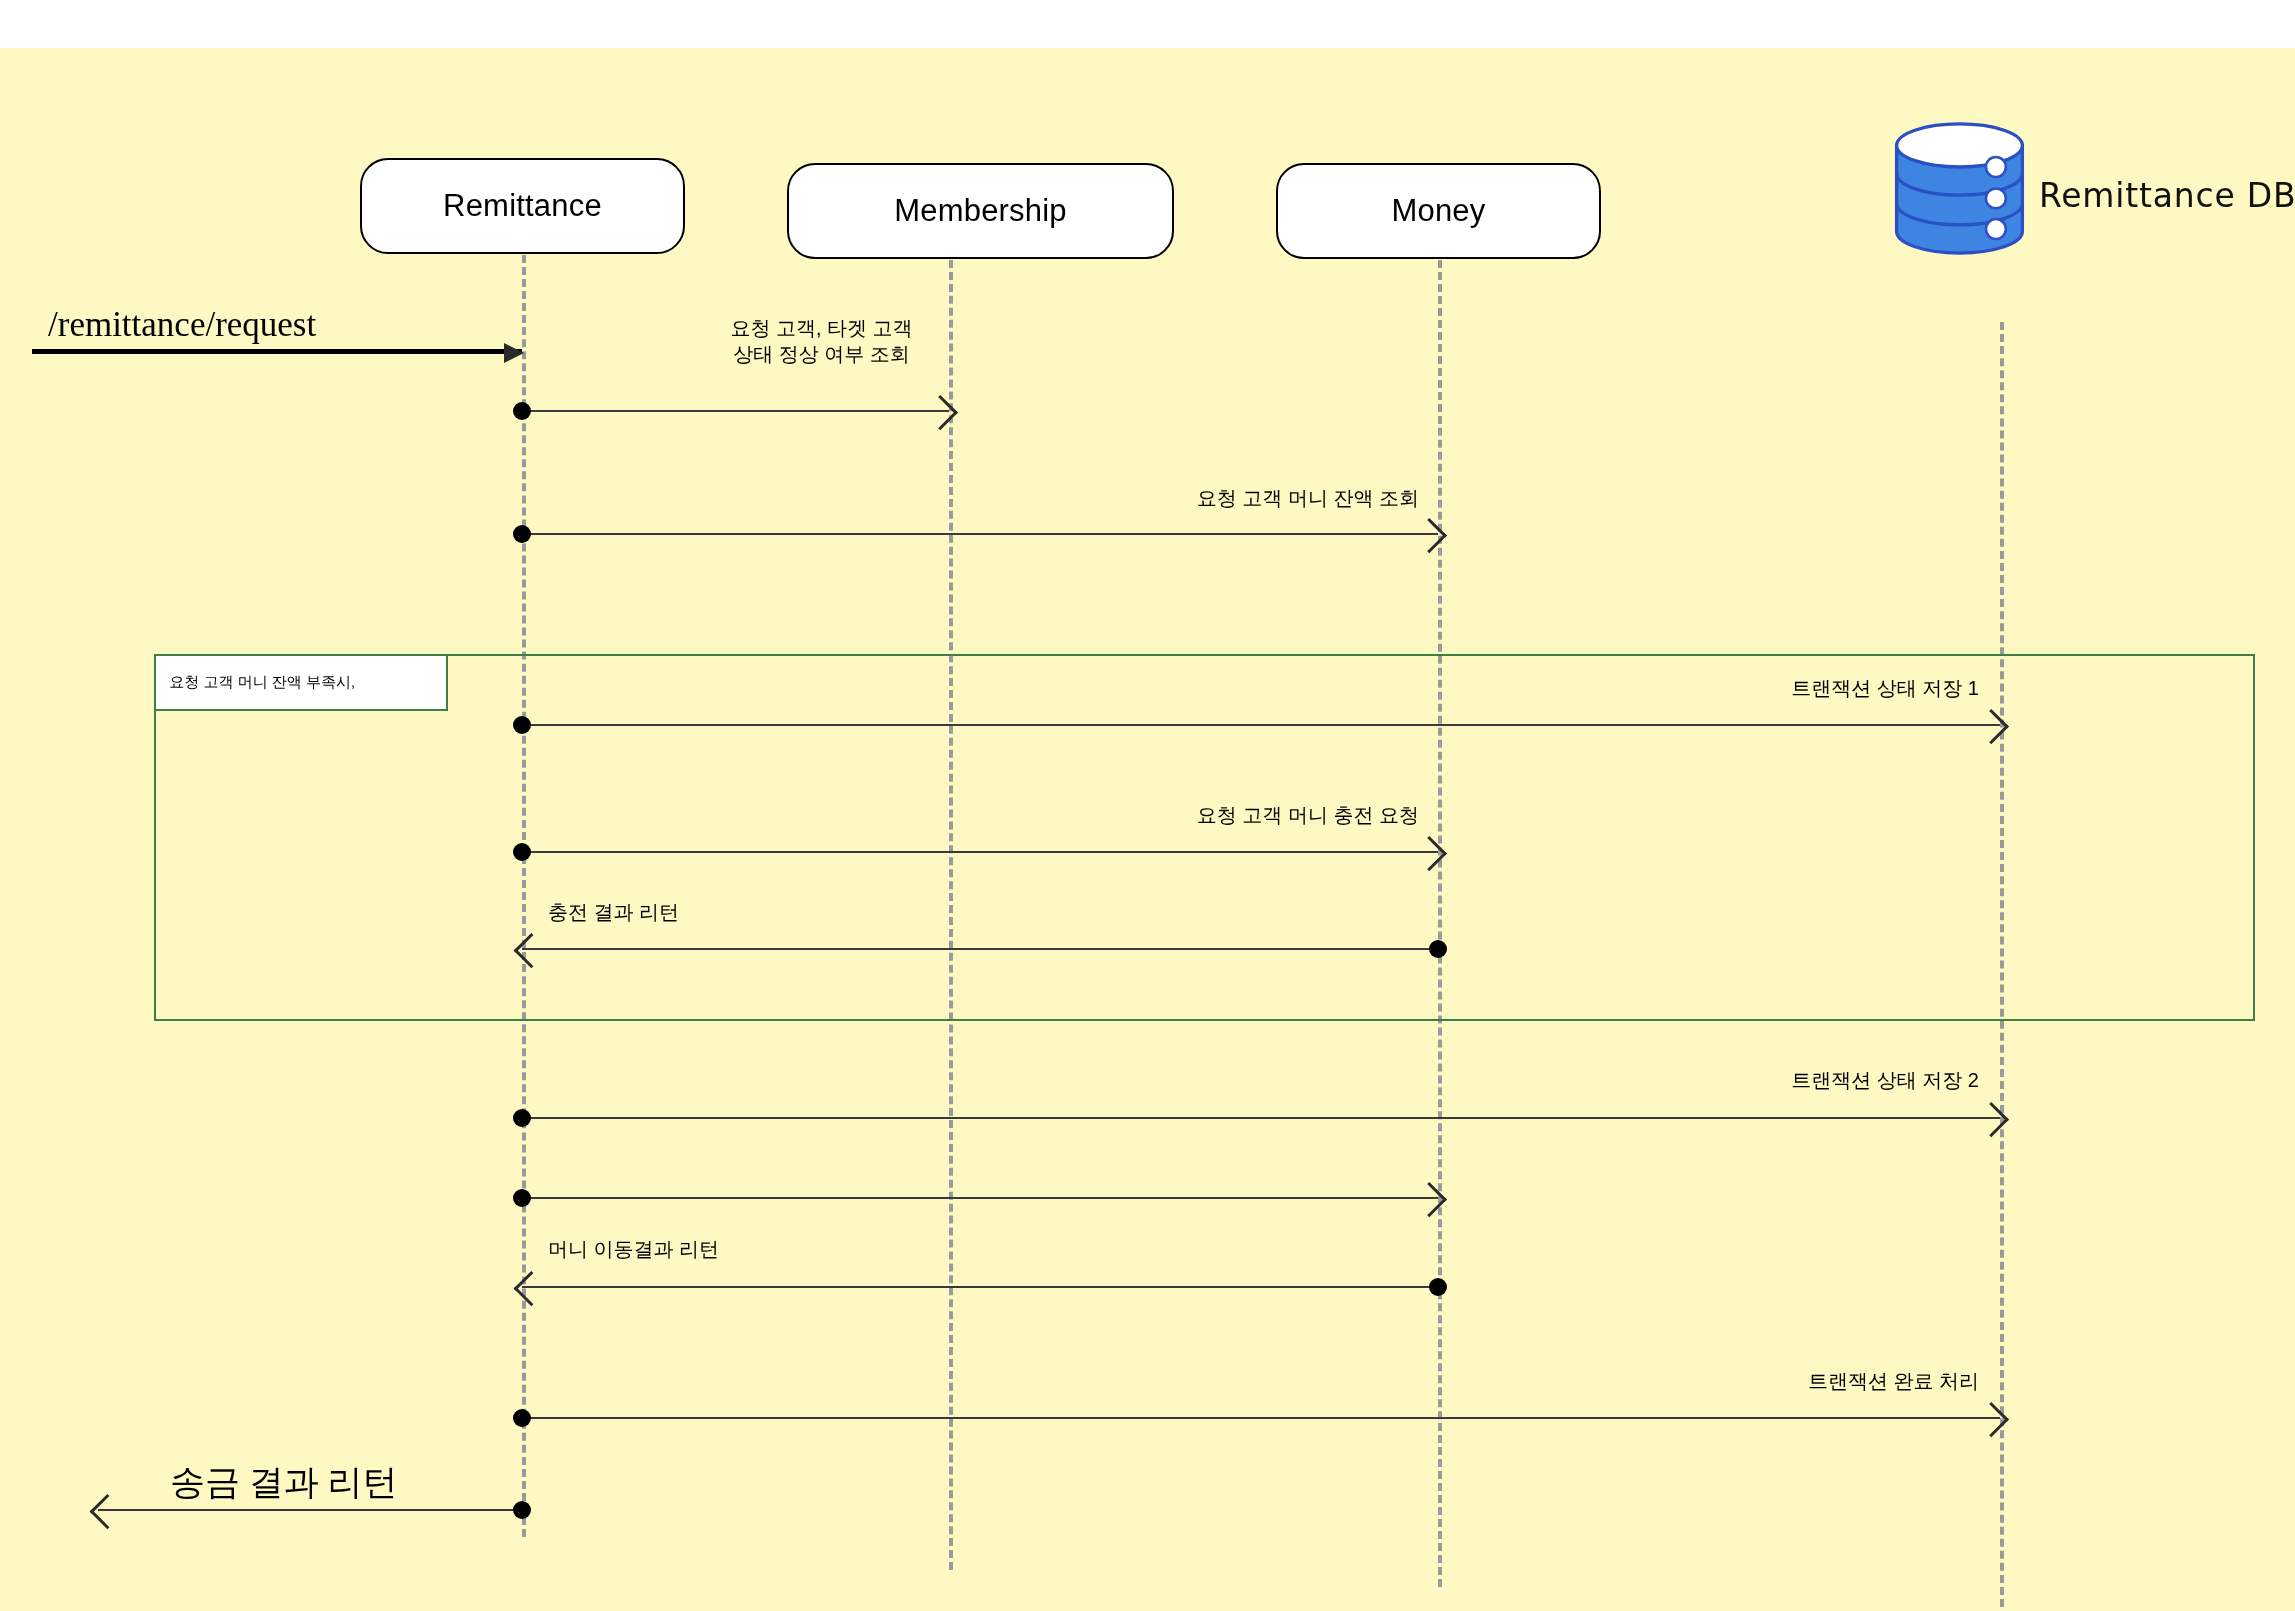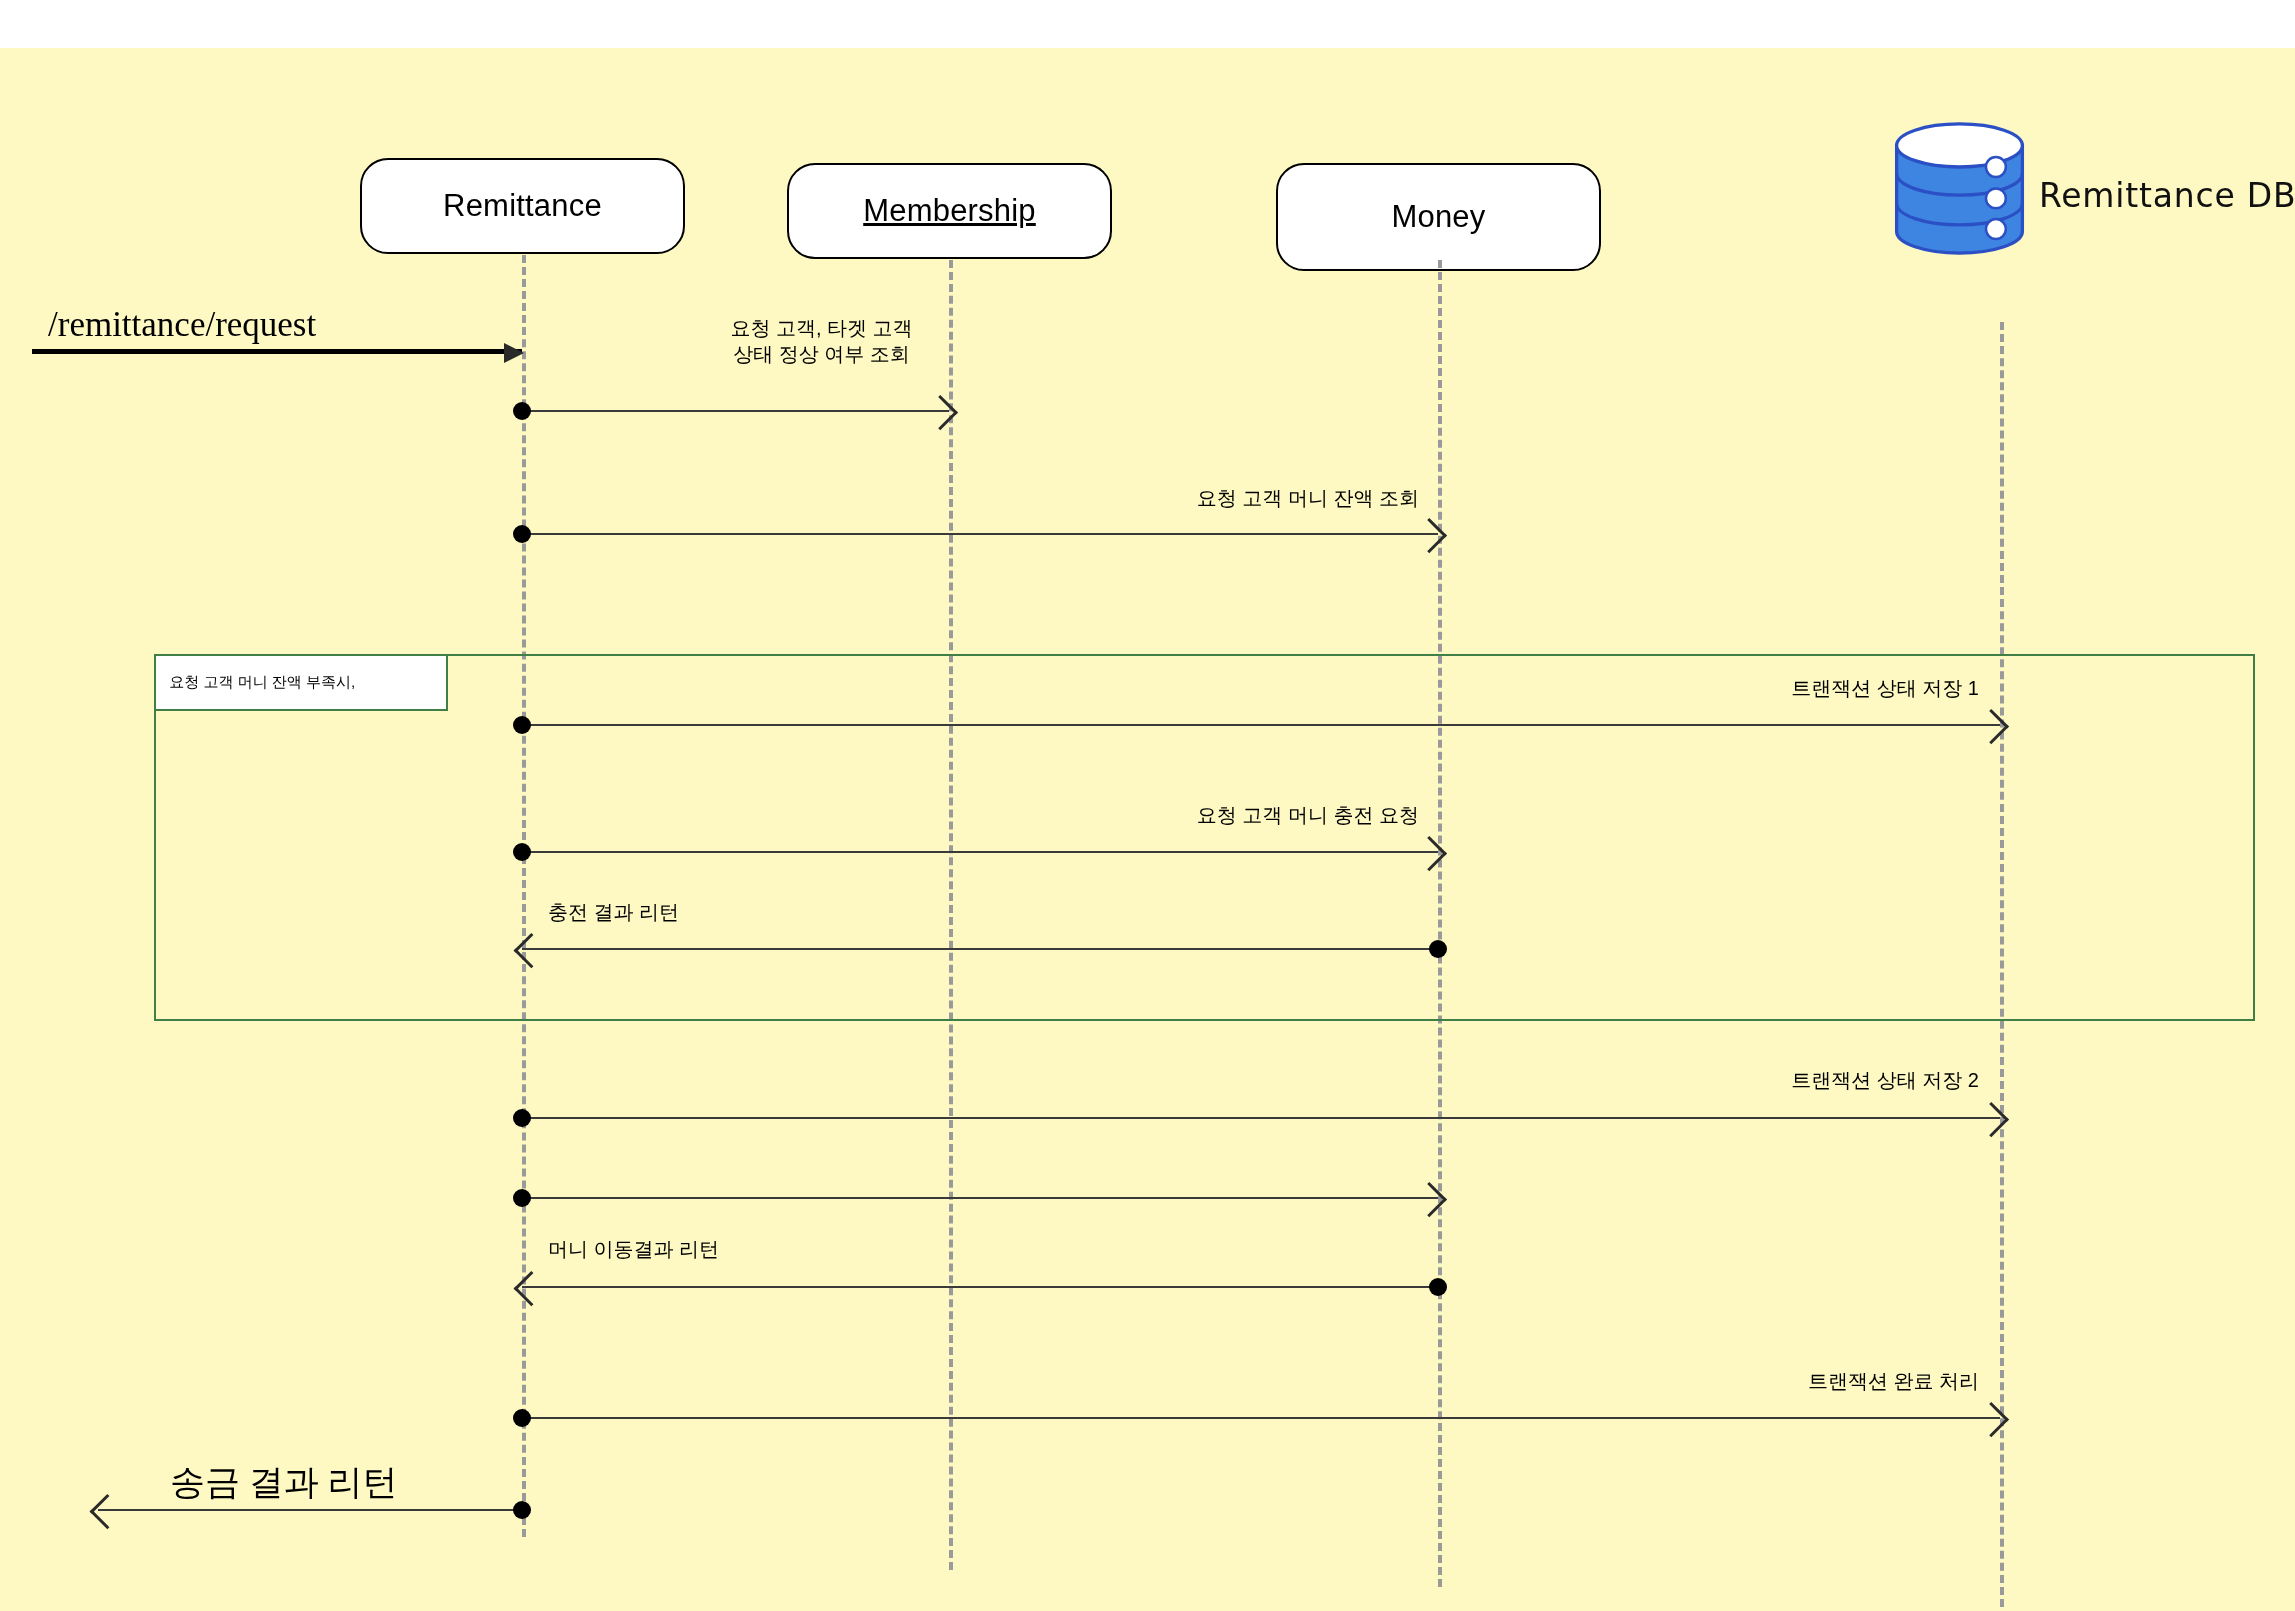--- a/index.html
+++ b/index.html
@@ -147,25 +147,25 @@
 </style>
 </head>
 <body>
 
 <div id="canvas">
 
   <div class="participant" style="left:360px; top:110px; width:325px; height:96px;">
     <span>Remittance</span>
   </div>
 
-  <div class="participant" style="left:787px; top:115px; width:325px; height:96px;text-decoration:underline;">
+  <div class="participant" style="left:787px; top:115px; width:387px; height:96px;">
     <span>Membership</span>
   </div>
 
-  <div class="participant" style="left:1276px; top:115px; width:325px; height:108px;">
+  <div class="participant" style="left:1276px; top:115px; width:325px; height:96px;">
     <span>Money</span>
   </div>
 
   <div class="db-node" style="left:1880px; top:71px;">
     <span>
       <svg width="159" height="139" viewBox="0 0 192 168">
         <defs>
           <clipPath id="cylclip">
             <path d="M20 32 L20 136 A76 26 0 0 0 172 136 L172 32 Z"></path>
           </clipPath>

